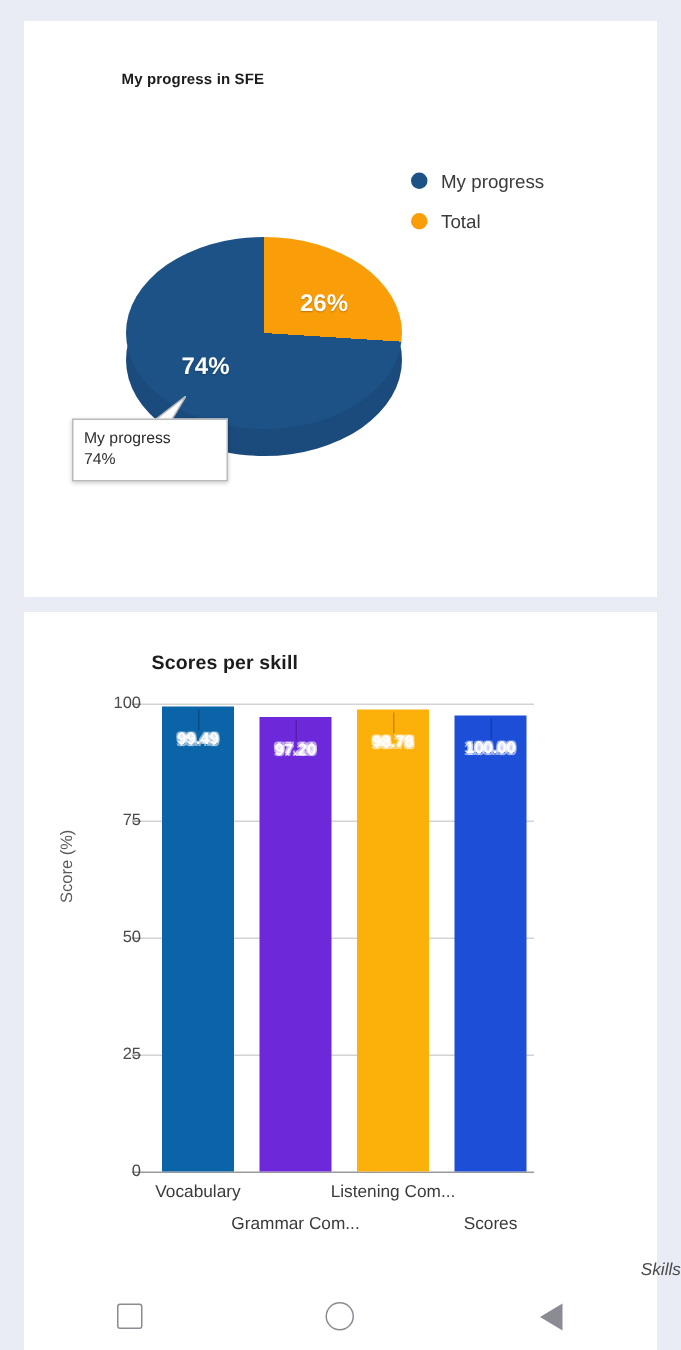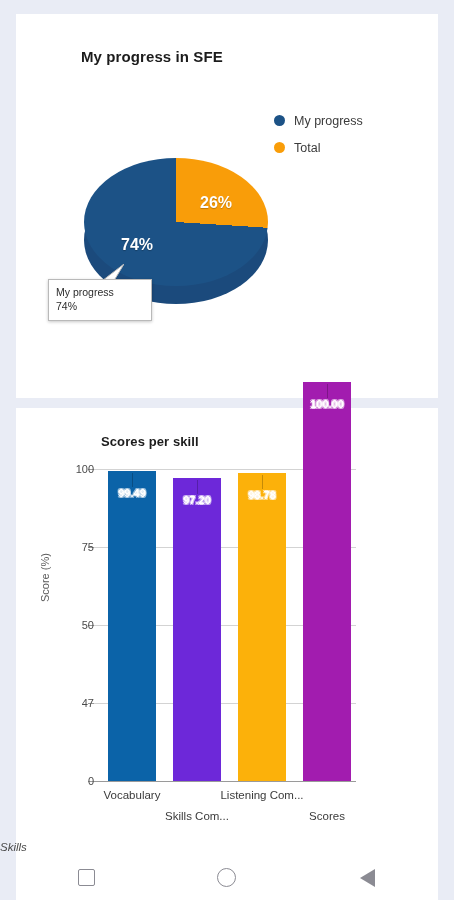--- a/index.html
+++ b/index.html
@@ -33,21 +33,21 @@
     box-sizing: border-box;
   }
   #pie-card   { top: 14px;  height: 384px; }
   #bar-card   { top: 408px; height: 478px; }
 
   
   .pie-title {
     position: absolute;
     left: 81px;
     top: 48px;
-    font-size: 15px;
+    font-size: 10px;
     font-weight: bold;
     color: #1c1c1c;
     letter-spacing: .1px;
     white-space: nowrap;
   }
 
   .legend {
     position: absolute;
     left: 274px;
     top: 107px;
@@ -246,21 +246,21 @@
     white-space: nowrap;
   }
   #xrow-top    { top: 789px; }
   #xrow-bottom { top: 810px; }
 
   .axis-title-x {
     position: absolute;
     left: 0;
     top: 841px;
     width: 454px;
-    text-align: left;
+    text-align: right;
     font-size: 11.5px;
     font-style: italic;
     color: #4a4a4a;
   }
 
   
   .navbar {
     position: absolute;
     left: 16px;
     top: 855px;
@@ -350,53 +350,53 @@
     <div class="gridline" style="top:78px">
       <span class="ytick-mark"></span>
       <span class="ytick">75</span>
     </div>
     <div class="gridline" style="top:156px">
       <span class="ytick-mark"></span>
       <span class="ytick">50</span>
     </div>
     <div class="gridline" style="top:234px">
       <span class="ytick-mark"></span>
-      <span class="ytick">47</span>
+      <span class="ytick">25</span>
     </div>
     <div class="axis-x">
       <span class="ytick-mark"></span>
       <span class="ytick">0</span>
     </div>
 
     <div class="bars">
       <div class="bar" style="left:14px; height:310px; background:#0b63a8">
         <span class="bar-tick"></span>
         <span class="bar-value">99.49</span>
       </div>
       <div class="bar" style="left:79px; height:303px; background:#6d28d9">
         <span class="bar-tick"></span>
         <span class="bar-value">97.20</span>
       </div>
       <div class="bar" style="left:144px; height:308px; background:#fcb10a">
         <span class="bar-tick"></span>
         <span class="bar-value">98.78</span>
       </div>
-      <div class="bar" style="left:209px; height:399px; background:#a21caf">
+      <div class="bar" style="left:209px; height:304px; background:#1d4ed8">
         <span class="bar-tick"></span>
         <span class="bar-value">100.00</span>
       </div>
     </div>
   </div>
 
   <div class="xlabel-row" id="xrow-top">
     <span class="xlab" style="left:38px">Vocabulary</span>
     <span class="xlab" style="left:168px">Listening Com...</span>
   </div>
   <div class="xlabel-row" id="xrow-bottom">
-    <span class="xlab" style="left:103px">Skills Com...</span>
+    <span class="xlab" style="left:103px">Grammar Com...</span>
     <span class="xlab" style="left:233px">Scores</span>
   </div>
 
   <div class="axis-title-x">Skills</div>
 
   <div class="navbar">
     <div class="nav-btn">
       <span class="nav-square"></span>
     </div>
     <div class="nav-btn">

